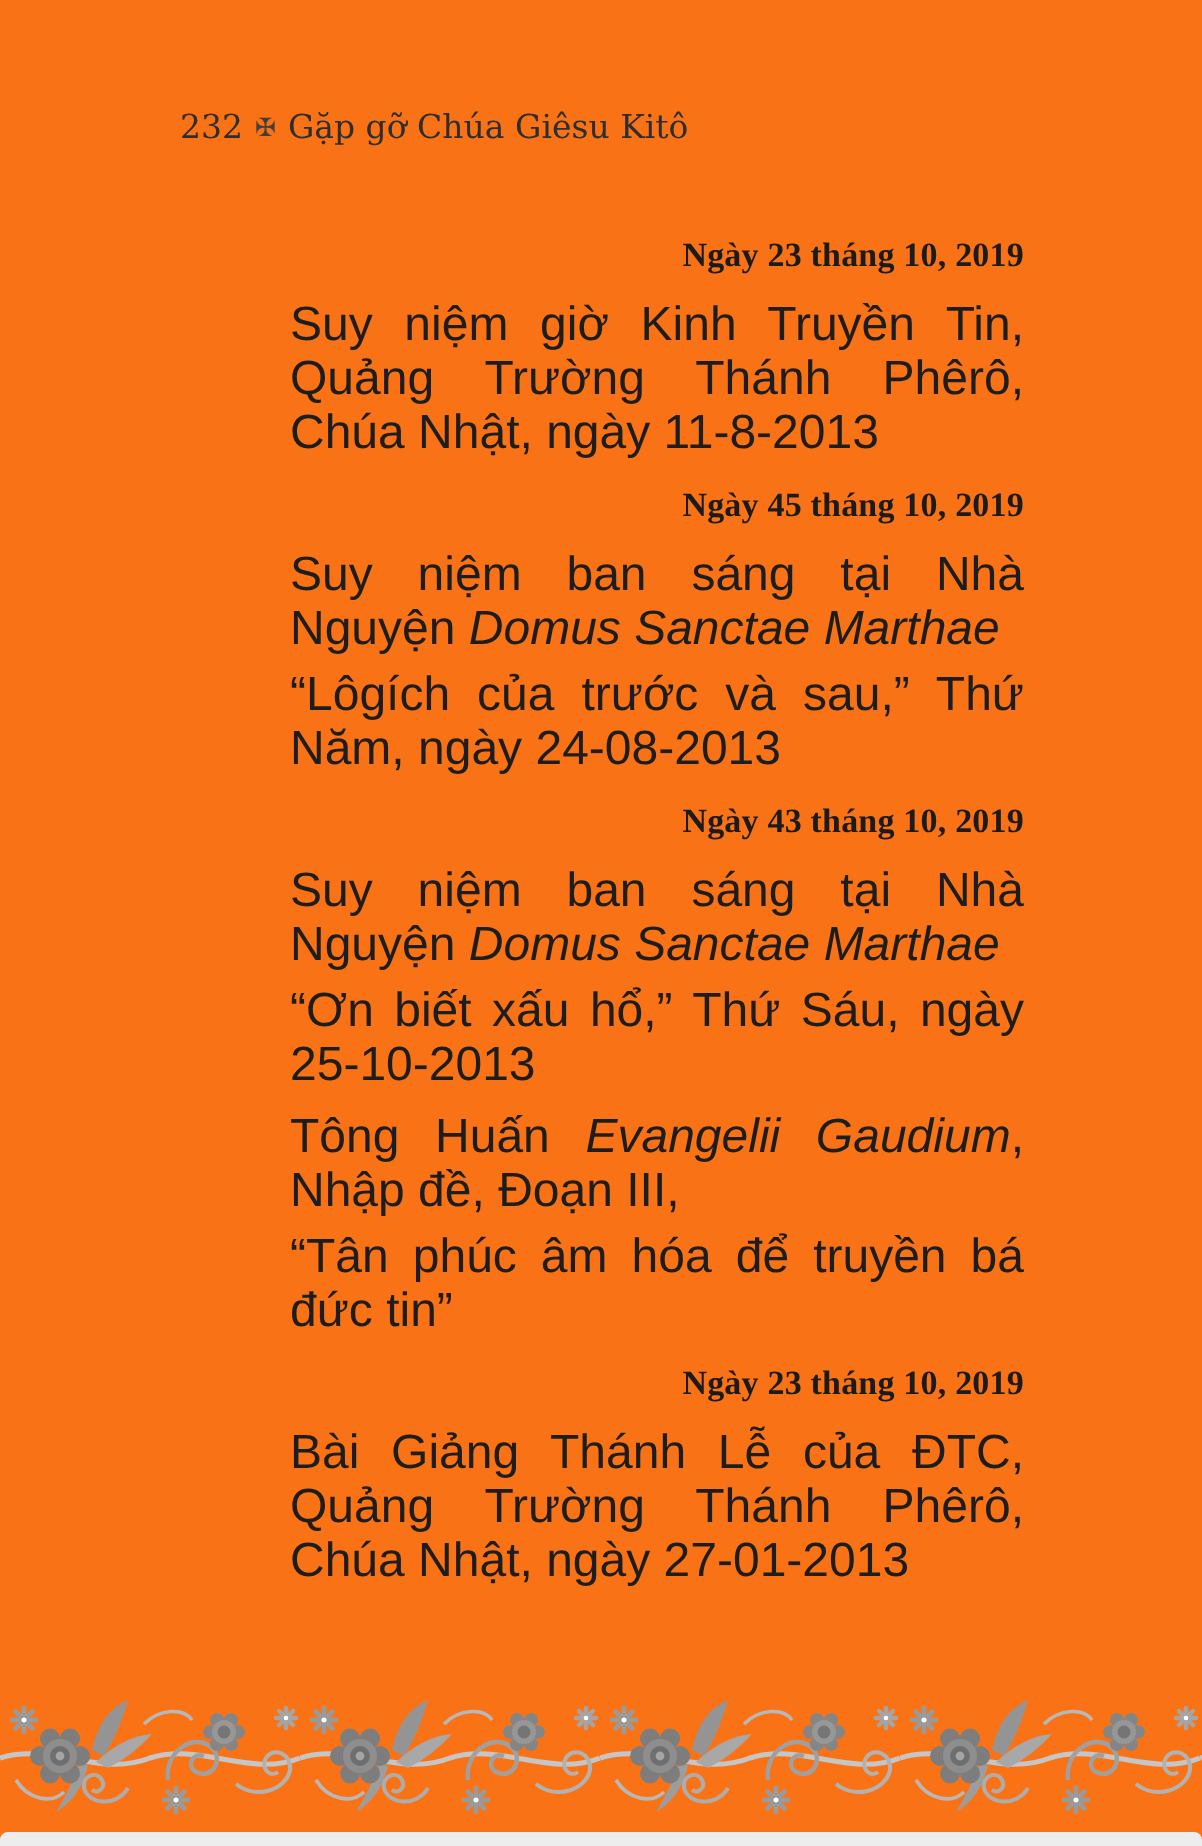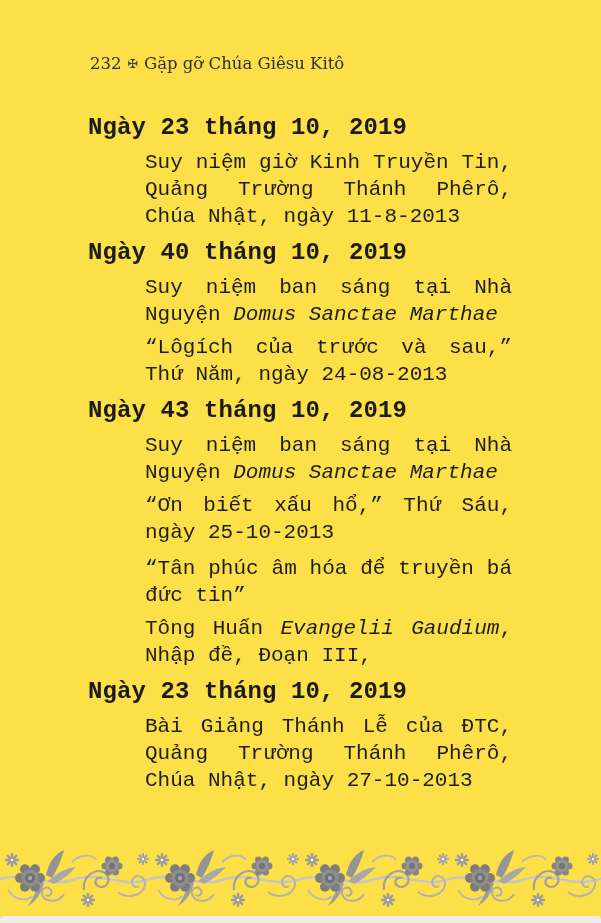--- a/index.html
+++ b/index.html
@@ -6,21 +6,21 @@
   body {
     width: 601px; height: 923px;
     background: #ffffff;
     overflow: hidden;
     position: relative;
     font-family: "Liberation Serif", serif;
   }
   .page {
     position: relative;
     width: 601px; height: 923px;
-    background: #fde047;
+    background: #f97316;
   }
   .running-header {
     position: absolute;
     top: 53px; left: 90px;
     font-family: "DejaVu Serif", serif;
     font-size: 16.5px;
     line-height: 22px;
     color: #2e2e2e;
     white-space: nowrap;
   }
@@ -32,32 +32,33 @@
     top: -1px;
   }
   .content {
     position: absolute;
     top: 114px; left: 88px;
     width: 424px;
   }
   .entry { margin: 0 0 9px 0; }
   .entry-heading {
     margin: 0 0 8px 0;
-    font-family: Liberation Mono, monospace;
+    font-family: Liberation Serif, serif;
     font-weight: bold;
-    font-size: 24px;
+    font-size: 17px;
     line-height: 27px;
     color: #1b1b1b;
     letter-spacing: 0.1px;
+    text-align: right;
   }
   .entry-body { margin-left: 57px; }
   .para {
     margin: 0 0 6px 0;
-    font-family: Liberation Mono, monospace;
-    font-size: 21px;
+    font-family: Liberation Sans, sans-serif;
+    font-size: 24px;
     line-height: 27px;
     color: #1d1d1d;
     text-align: justify;
     text-justify: inter-word;
   }
   .it { font-style: italic; }
   .floral-border {
     position: absolute;
     top: 850px; left: 0;
     width: 601px; height: 58px;
@@ -84,46 +85,46 @@
   <div class="content">
 
     <section class="entry">
       <h2 class="entry-heading">Ngày 23 tháng 10, 2019</h2>
       <div class="entry-body">
         <p class="para"><span>Suy niệm giờ Kinh Truyền Tin, Quảng Trường Thánh Phêrô, Chúa Nhật, ngày 11-8-2013</span></p>
       </div>
     </section>
 
     <section class="entry">
-      <h2 class="entry-heading">Ngày 40 tháng 10, 2019</h2>
+      <h2 class="entry-heading">Ngày 45 tháng 10, 2019</h2>
       <div class="entry-body">
         <p class="para"><span>Suy niệm ban sáng tại Nhà Nguyện </span><span class="it">Domus Sanctae Marthae</span></p>
         <p class="para"><span>“Lôgích của trước và sau,” Thứ Năm, ngày 24-08-2013</span></p>
       </div>
     </section>
 
     <section class="entry">
       <h2 class="entry-heading">Ngày 43 tháng 10, 2019</h2>
       <div class="entry-body">
         <p class="para"><span>Suy niệm ban sáng tại Nhà Nguyện </span><span class="it">Domus Sanctae Marthae</span></p>
         <p class="para"><span>“Ơn biết xấu hổ,” Thứ Sáu, ngày 25-10-2013</span></p>
       </div>
     </section>
 
     <section class="entry">
       <div class="entry-body">
+        <p class="para"><span>Tông Huấn </span><span class="it">Evangelii Gaudium</span><span>, Nhập đề, Đoạn III,</span></p>
         <p class="para"><span>“Tân phúc âm hóa để truyền bá đức tin”</span></p>
-        <p class="para"><span>Tông Huấn </span><span class="it">Evangelii Gaudium</span><span>, Nhập đề, Đoạn III,</span></p>
       </div>
     </section>
 
     <section class="entry">
       <h2 class="entry-heading">Ngày 23 tháng 10, 2019</h2>
       <div class="entry-body">
-        <p class="para"><span>Bài Giảng Thánh Lễ của ĐTC, Quảng Trường Thánh Phêrô, Chúa Nhật, ngày 27-10-2013</span></p>
+        <p class="para"><span>Bài Giảng Thánh Lễ của ĐTC, Quảng Trường Thánh Phêrô, Chúa Nhật, ngày 27-01-2013</span></p>
       </div>
     </section>
 
   </div>
 
   <div class="floral-border">
     <svg width="601" height="58" viewBox="0 0 601 58" xmlns="http://www.w3.org/2000/svg" aria-hidden="true">
       <defs>
         <pattern id="floral" width="150" height="58" patternUnits="userSpaceOnUse">
 

